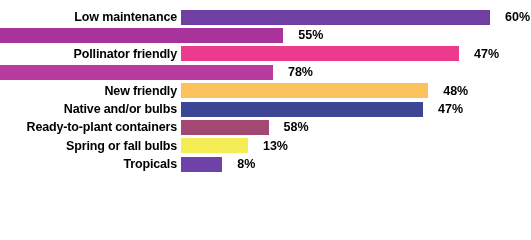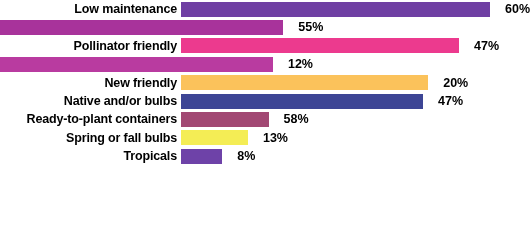--- a/index.html
+++ b/index.html
@@ -14,21 +14,21 @@
     position: relative;
     width: 531px;
     height: 177px;
     background: #ffffff;
     overflow: hidden;
     box-sizing: border-box;
   }
   .chart-rows {
     position: absolute;
     left: 0;
-    top: 0;
+    top: 8px;
     width: 522px;
   }
   .chart-row {
     display: flex;
     align-items: center;
     height: 18.4px;
     width: 100%;
   }
   .row-label {
     width: 181px;
@@ -83,28 +83,28 @@
       <div class="chart-row">
         <div class="row-label">Pollinator friendly</div>
         <div class="bar-area">
           <div class="bar" style="width: 278.1px; background: rgb(236, 58, 142);"></div>
           <div class="bar-value">47%</div>
         </div>
       </div>
       <div class="chart-row">
         <div class="bar-area">
           <div class="bar" style="width: 272.95px; background: rgb(185, 59, 160);"></div>
-          <div class="bar-value">12%</div>
+          <div class="bar-value">78%</div>
         </div>
       </div>
       <div class="chart-row">
         <div class="row-label">New friendly</div>
         <div class="bar-area">
           <div class="bar" style="width: 247.2px; background: rgb(251, 194, 91);"></div>
-          <div class="bar-value">20%</div>
+          <div class="bar-value">48%</div>
         </div>
       </div>
       <div class="chart-row">
         <div class="row-label">Native and/or bulbs</div>
         <div class="bar-area">
           <div class="bar" style="width: 242.05px; background: rgb(61, 69, 149);"></div>
           <div class="bar-value">47%</div>
         </div>
       </div>
       <div class="chart-row">

